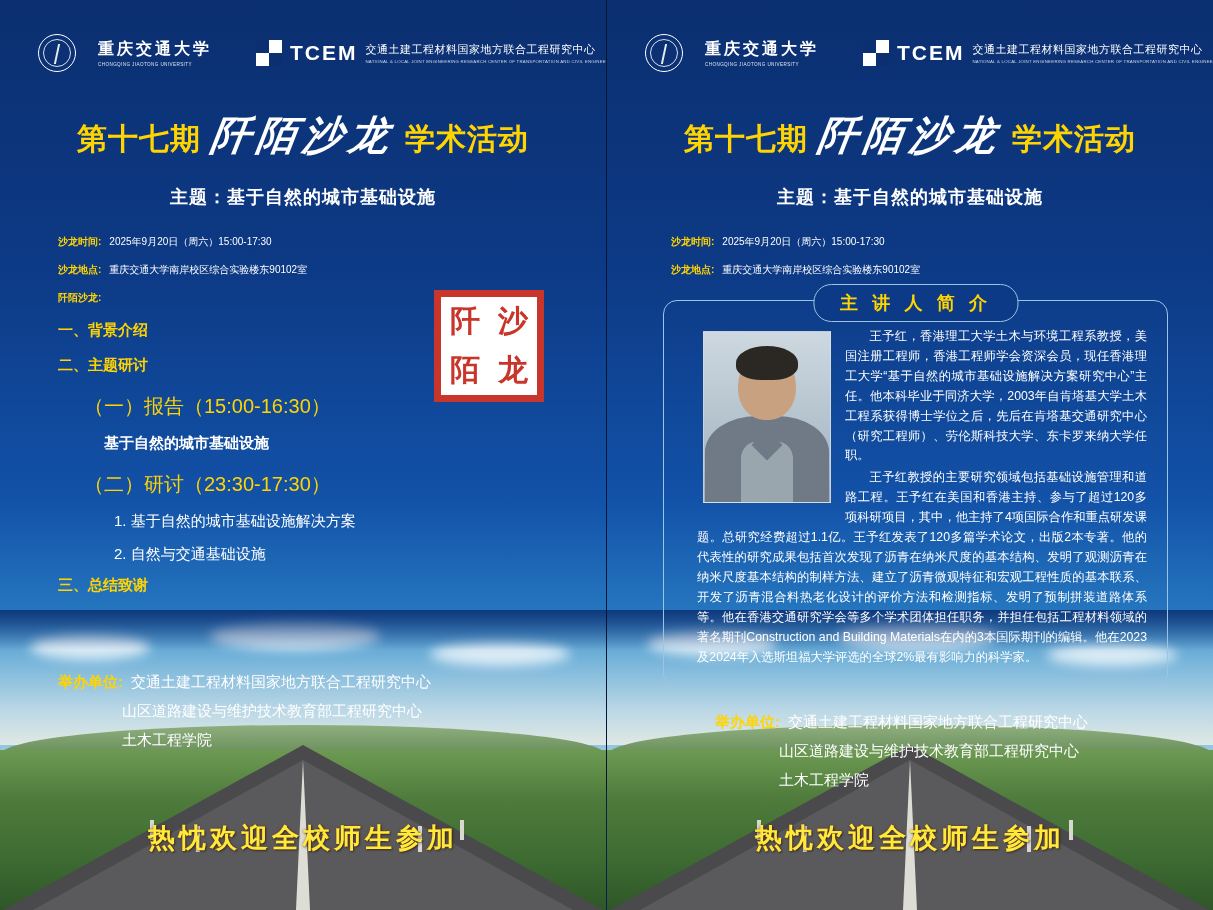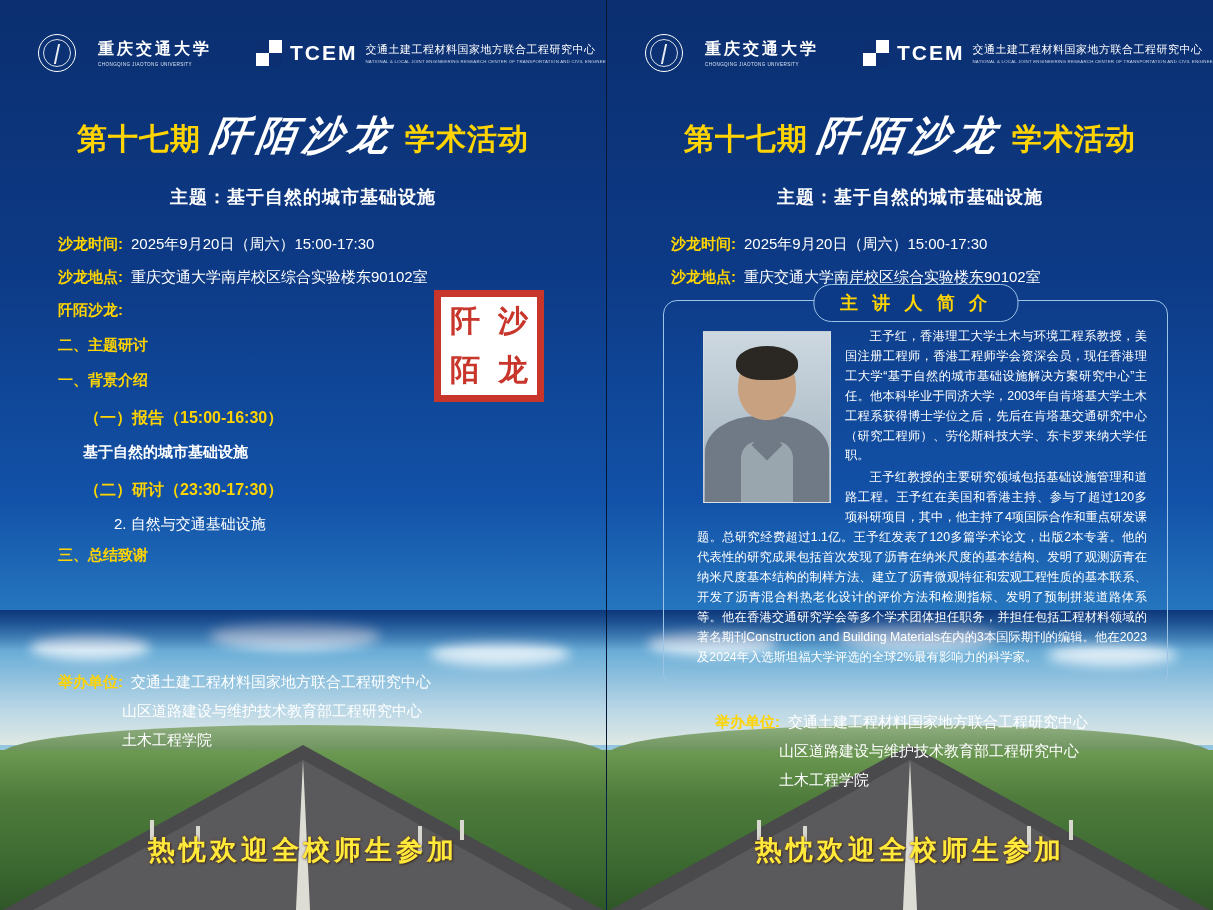--- a/index.html
+++ b/index.html
@@ -208,34 +208,34 @@
   
   .info {
     position: relative; z-index: 5;
     margin-top: 26px;
     padding-left: 58px;
   }
   .info-row {
     display: flex;
     align-items: baseline;
     margin-bottom: 14px;
-    font-size: 15px;
+    font-size: 10px;
   }
   .lbl { color: #ffd400; font-weight: bold; white-space: nowrap; }
   .val { color: #ffffff; margin-left: 8px; }
 
   .agenda {
     position: relative; z-index: 5;
     padding-left: 58px;
     margin-top: 4px;
     color: #fff;
   }
   .ag-h2 { color: #ffd400; font-weight: bold; font-size: 15px; margin: 16px 0 0; }
-  .ag-l1 { color: #ffd400; font-size: 16px; margin: 18px 0 0 26px; font-weight: bold; }
-  .ag-strong { color: #ffffff; font-size: 15px; font-weight: bold; margin: 14px 0 0 25px; }
+  .ag-l1 { color: #ffd400; font-size: 20px; margin: 18px 0 0 26px; font-weight: normal; }
+  .ag-strong { color: #ffffff; font-size: 15px; font-weight: bold; margin: 14px 0 0 46px; }
   .ag-dash { color: #ffffff; font-size: 15px; margin: 14px 0 0 150px; }
   .ag-item { color: #ffffff; font-size: 15px; margin: 14px 0 0 56px; }
 
   
   .stamp {
     position: absolute;
     right: 62px; top: 290px;
     width: 110px; height: 112px;
     background: #ffffff;
     border: 7px solid #c8352b;
@@ -260,21 +260,21 @@
     z-index: 6;
   }
   .hosts .h-row { display: flex; align-items: baseline; font-size: 15px; margin-bottom: 10px; }
   .hosts .h-lbl { color: #ffd400; font-weight: bold; white-space: nowrap; }
   .hosts .h-val { color: #ffffff; margin-left: 8px; }
   .hosts .h-sub { color: #ffffff; font-size: 15px; margin: 0 0 10px 64px; }
 
   .welcome {
     position: absolute;
     left: 0; right: 0;
-    bottom: 42px;
+    bottom: 54px;
     text-align: center;
     color: #ffe93a;
     font-size: 27px;
     font-weight: bold;
     letter-spacing: 4px;
     font-family: "DejaVu Serif", serif;
     z-index: 7;
     text-shadow: 0 0 3px rgba(120,40,0,.6), 1px 1px 2px rgba(0,0,0,.5);
   }
 
@@ -422,25 +422,26 @@
       <div class="info-row">
         <span class="lbl">沙龙地点:</span>
         <span class="val">重庆交通大学南岸校区综合实验楼东90102室</span>
       </div>
       <div class="info-row">
         <span class="lbl">阡陌沙龙:</span>
       </div>
     </div>
 
     <div class="agenda">
+      <div class="ag-h2">一、背景介绍</div>
       <div class="ag-h2">二、主题研讨</div>
-      <div class="ag-h2">一、背景介绍</div>
       <div class="ag-l1">（一）报告（15:00-16:30）</div>
       <div class="ag-strong">基于自然的城市基础设施</div>
       <div class="ag-l1">（二）研讨（23:30-17:30）</div>
+      <div class="ag-item">1. 基于自然的城市基础设施解决方案</div>
       <div class="ag-item">2. 自然与交通基础设施</div>
       <div class="ag-h2" style="margin-top:12px;">三、总结致谢</div>
     </div>
 
     <div class="stamp">
       <span>阡</span>
       <span>沙</span>
       <span>陌</span>
       <span>龙</span>
     </div>

